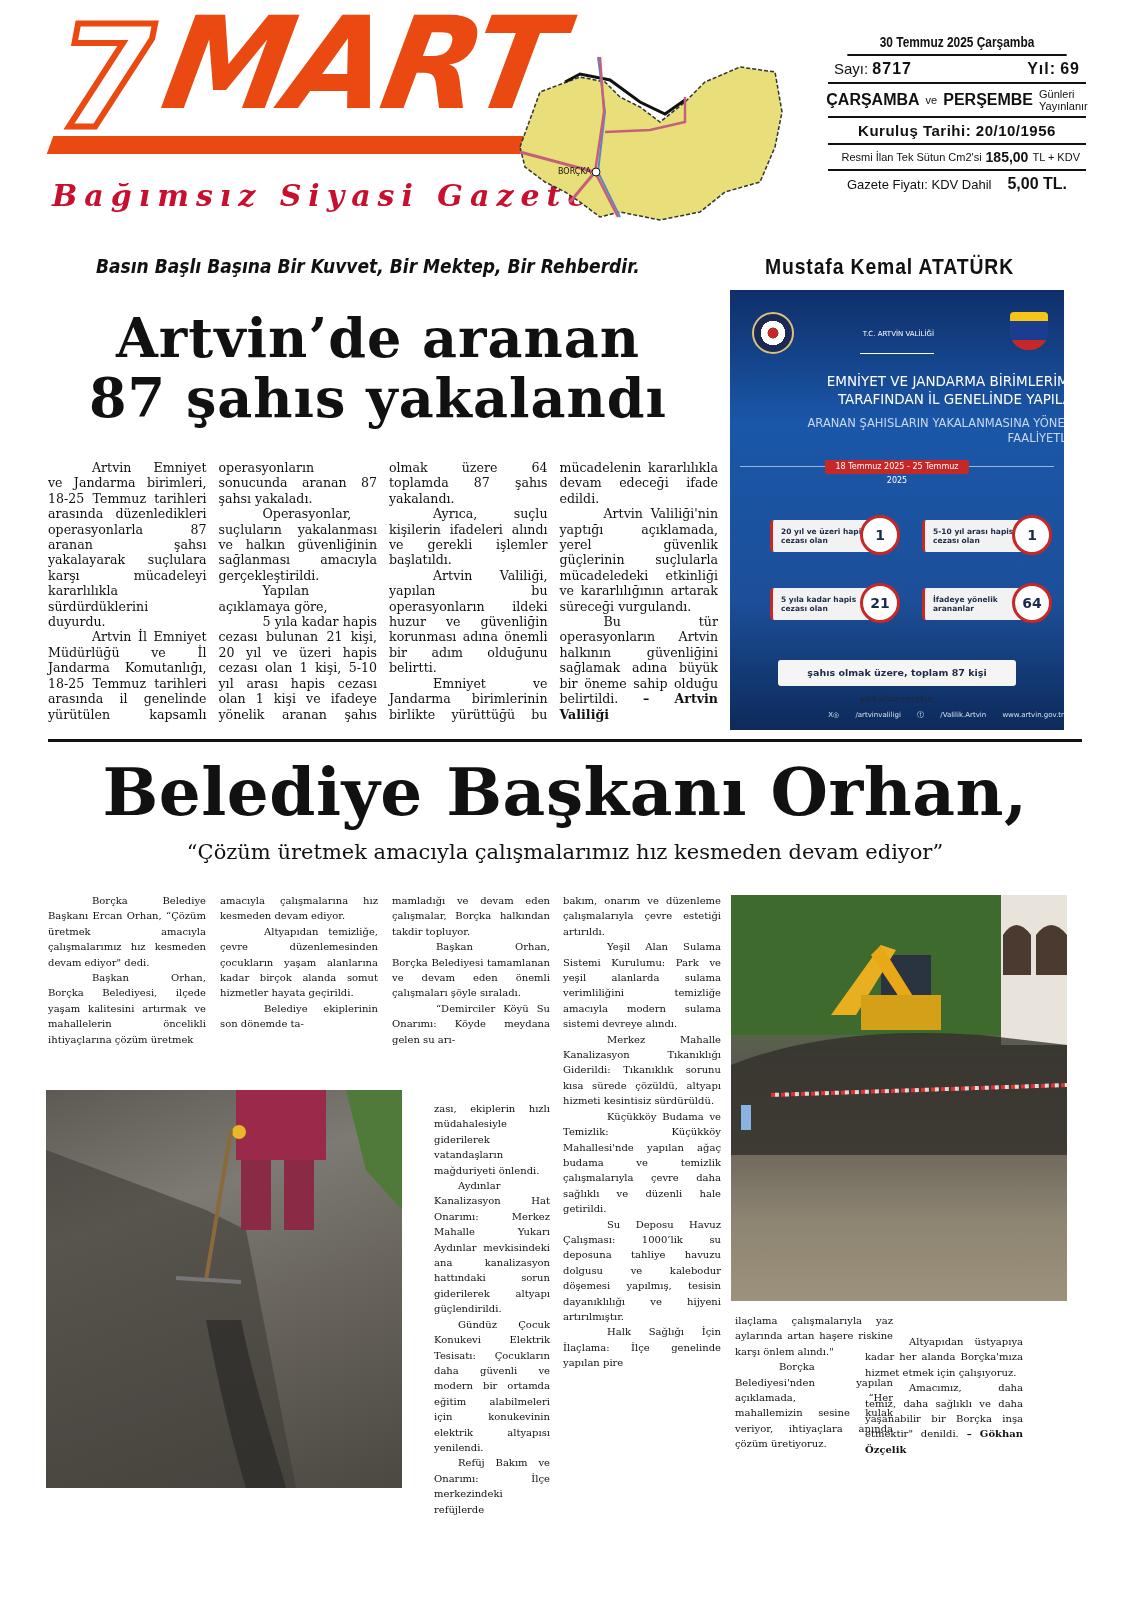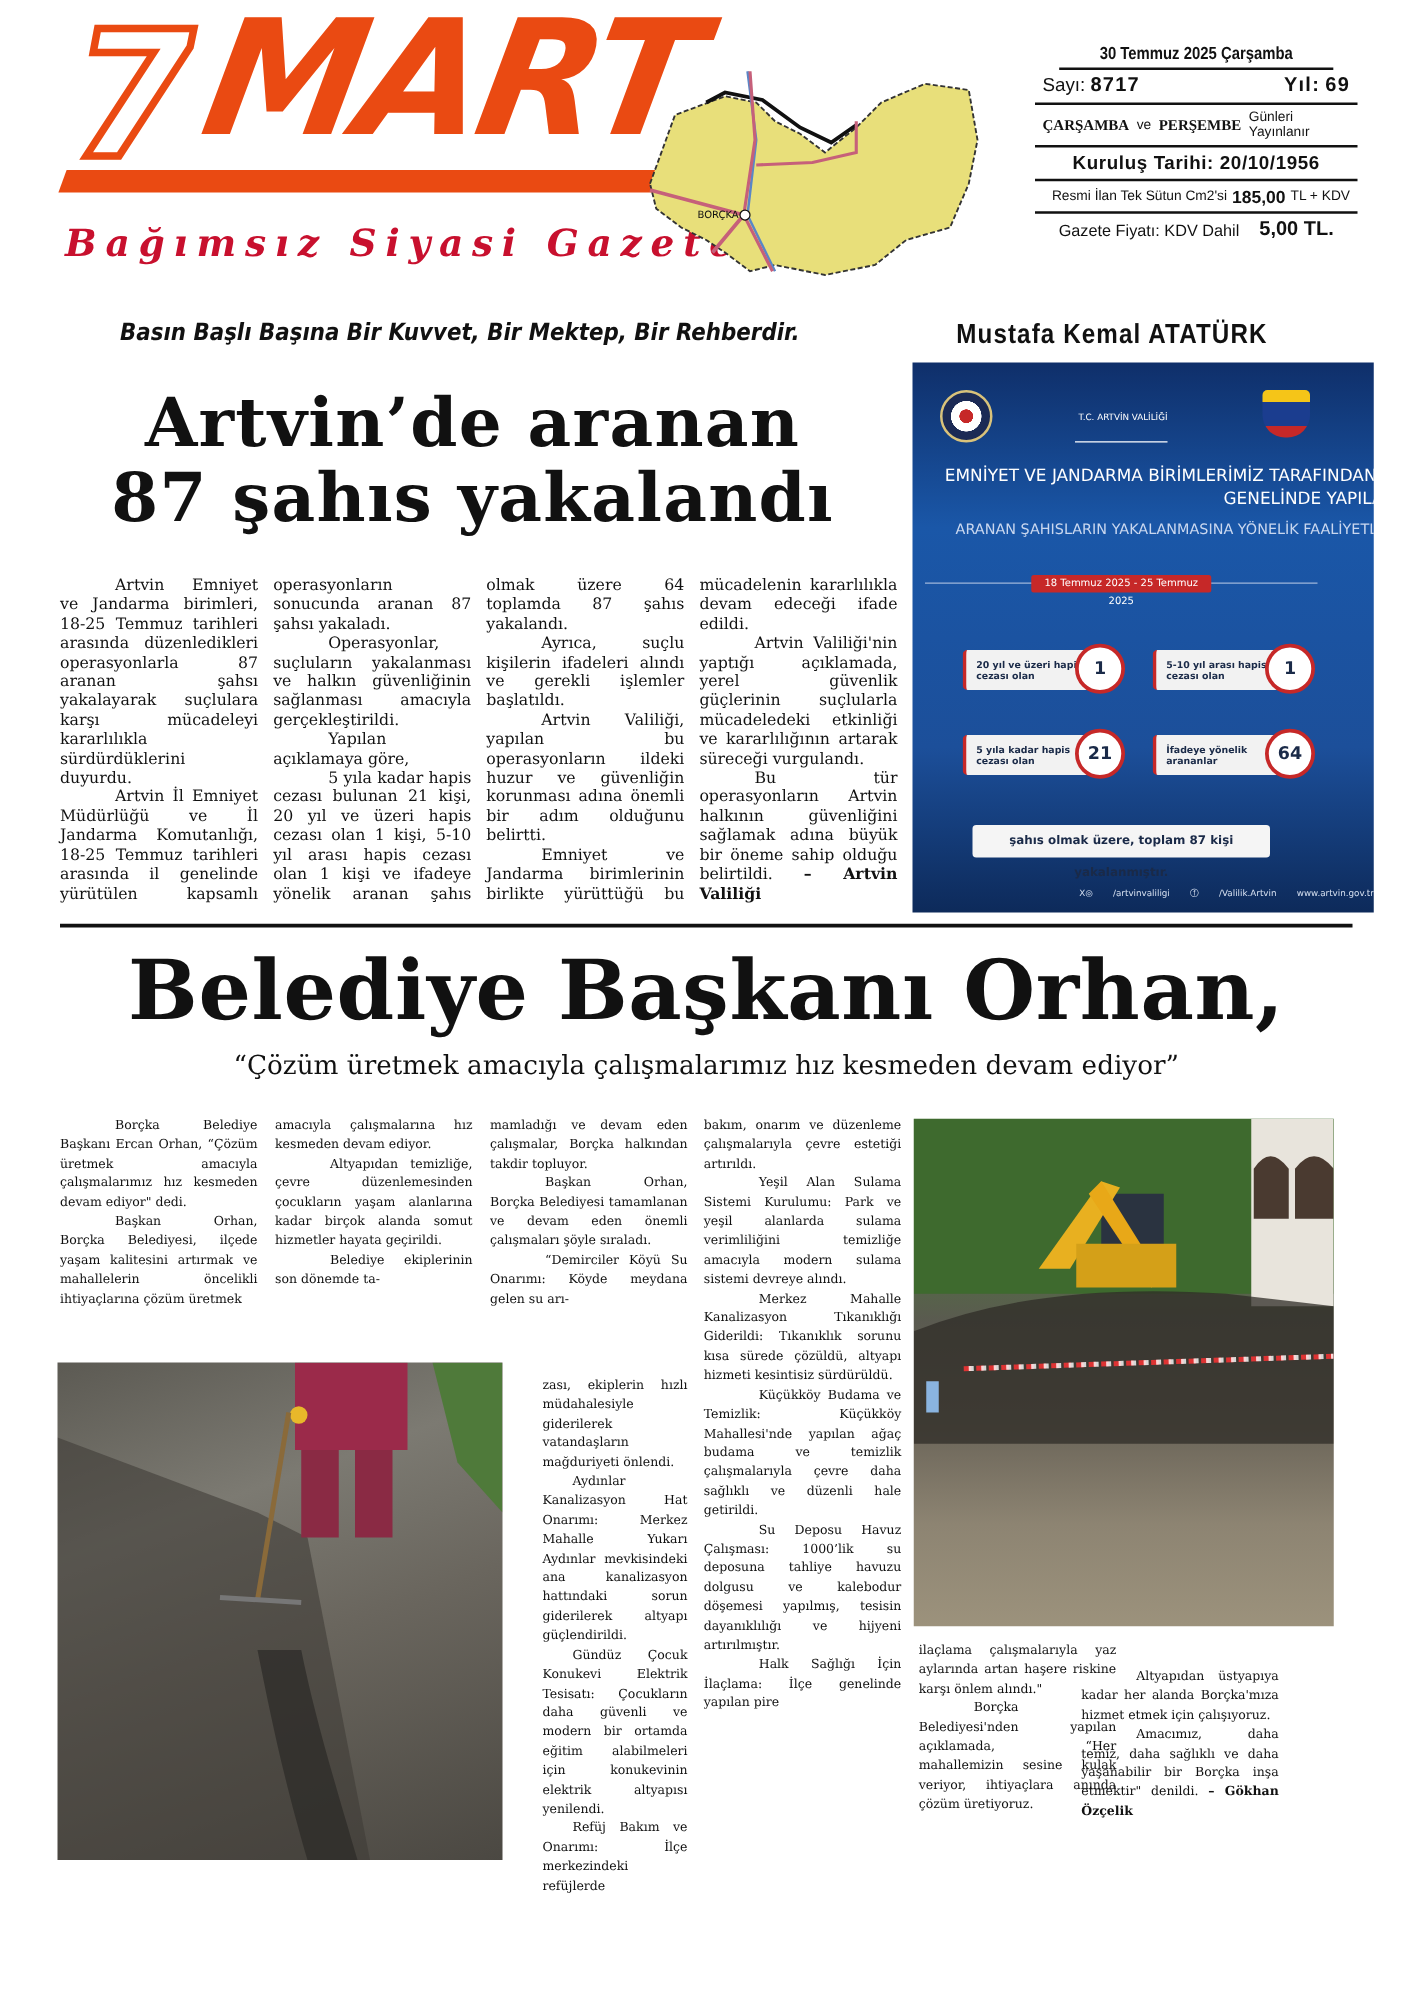--- a/index.html
+++ b/index.html
@@ -14,37 +14,37 @@
   .tagline { left:52px; top:178px; font-family:"DejaVu Serif", serif; font-style:italic; font-weight:bold; font-size:30px; letter-spacing:7px; color:#c8102e; }
 
   .map { left:510px; top:52px; width:280px; height:175px; }
 
   .info { left:828px; top:30px; width:258px; font-family:"Liberation Sans", sans-serif; }
   .info .row { display:flex; justify-content:space-between; align-items:center; border-bottom:2px solid #111; padding:4px 6px; }
   .info .date { justify-content:center; font-family:"Liberation Sans", sans-serif; font-weight:bold; font-size:14px; transform:scaleX(0.85); }
   .info .issue { font-size:15px; }
   .info .issue b { font-size:16px; letter-spacing:1px; }
   .info .days { justify-content:center; font-size:11px; gap:6px; }
-  .info .days b { font-weight:900; font-size:12px;font-family:Liberation Serif, serif; }
+  .info .days b { font-weight:900; font-size:16px; }
   .info .founded { justify-content:center; font-size:15px; font-weight:bold; letter-spacing:0.5px; }
   .info .ad { justify-content:flex-end; font-size:11px; gap:4px; }
   .info .ad b { font-size:14px; }
   .info .price { border-bottom:none; justify-content:center; gap:16px; font-size:13px; }
   .info .price b { font-size:16px; }
 
   .motto { left:96px; top:255px; font-family:"DejaVu Sans", sans-serif; font-style:italic; font-weight:bold; font-size:19px; transform:scaleX(0.9); transform-origin:left; }
   .motto-author { left:765px; top:254px; font-family:"Liberation Sans", sans-serif; font-weight:bold; font-size:22px; letter-spacing:1px; transform:scaleX(0.88); transform-origin:left; }
 
   
   .head1 { left:48px; top:308px; width:660px; text-align:center; font-family:"DejaVu Serif", serif; font-weight:900; font-size:54px; line-height:60px; letter-spacing:1px; }
   .cols1 { left:48px; top:460px; width:670px; height:265px; column-count:4; column-gap:12px; font-size:12.6px; line-height:15.4px; text-align:justify; hyphens:auto; }
   .cols1 p, .cols2 p { margin:0; text-indent:44px; }
   .cols1 p.noind, .cols2 p.noind { text-indent:0; }
 
-  .poster { left:730px; top:290px; width:334px; height:440px; background:linear-gradient(180deg,#0f2f6a 0%,#1a57a8 30%,#1c4f9a 70%,#0d2a5a 100%); overflow:hidden; font-family:"DejaVu Sans", sans-serif; color:#fff;padding-left:35px; }
+  .poster { left:730px; top:290px; width:334px; height:440px; background:linear-gradient(180deg,#0f2f6a 0%,#1a57a8 30%,#1c4f9a 70%,#0d2a5a 100%); overflow:hidden; font-family:"DejaVu Sans", sans-serif; color:#fff; }
   .poster .emb { position:absolute; top:22px; width:38px; height:38px; border-radius:50%; }
   .poster .p-title { position:absolute; left:18px; width:100%; text-align:right; font-weight:normal; }
   .poster .p-title1 { top:82px; font-size:13.5px; line-height:18px; }
   .poster .p-title2 { top:126px; font-size:11.5px; line-height:15px; color:#c9d7ef; }
   .poster .p-date { position:absolute; top:170px; left:95px; width:144px; height:14px; background:#c62828; border-radius:2px; font-size:8px; text-align:center; line-height:14px; }
   .poster .p-line { position:absolute; top:176px; left:10px; width:314px; height:1px; background:#9fb6da; }
   .poster .stat { position:absolute; width:112px; height:32px; background:#f2f2f2; border-radius:4px; color:#1a2a48; font-size:7.5px; font-weight:bold; line-height:9px; padding:7px 0 0 8px; box-sizing:border-box; border-left:3px solid #c62828; }
   .poster .stat .num { position:absolute; right:-18px; top:-5px; width:34px; height:34px; border-radius:50%; background:#fff; border:3px solid #c62828; font-size:14px; line-height:34px; text-align:center; color:#1a2a48; box-sizing:content-box; }
   .poster .p-total { position:absolute; top:370px; left:48px; width:238px; height:26px; background:#f5f5f5; border-radius:3px; color:#1a2a48; font-size:9.5px; font-weight:bold; text-align:center; line-height:26px; }
   .poster .p-footer { position:absolute; top:420px; left:0; width:100%; text-align:right; font-size:7px; color:#d7e1f1; word-spacing:14px; }

